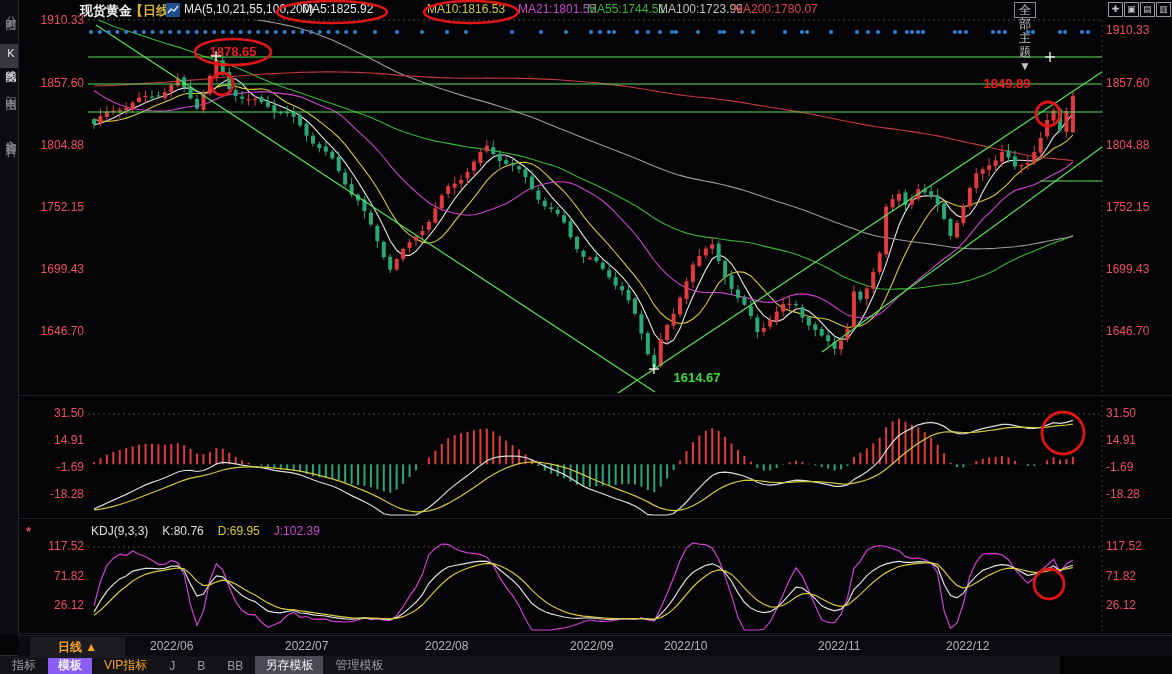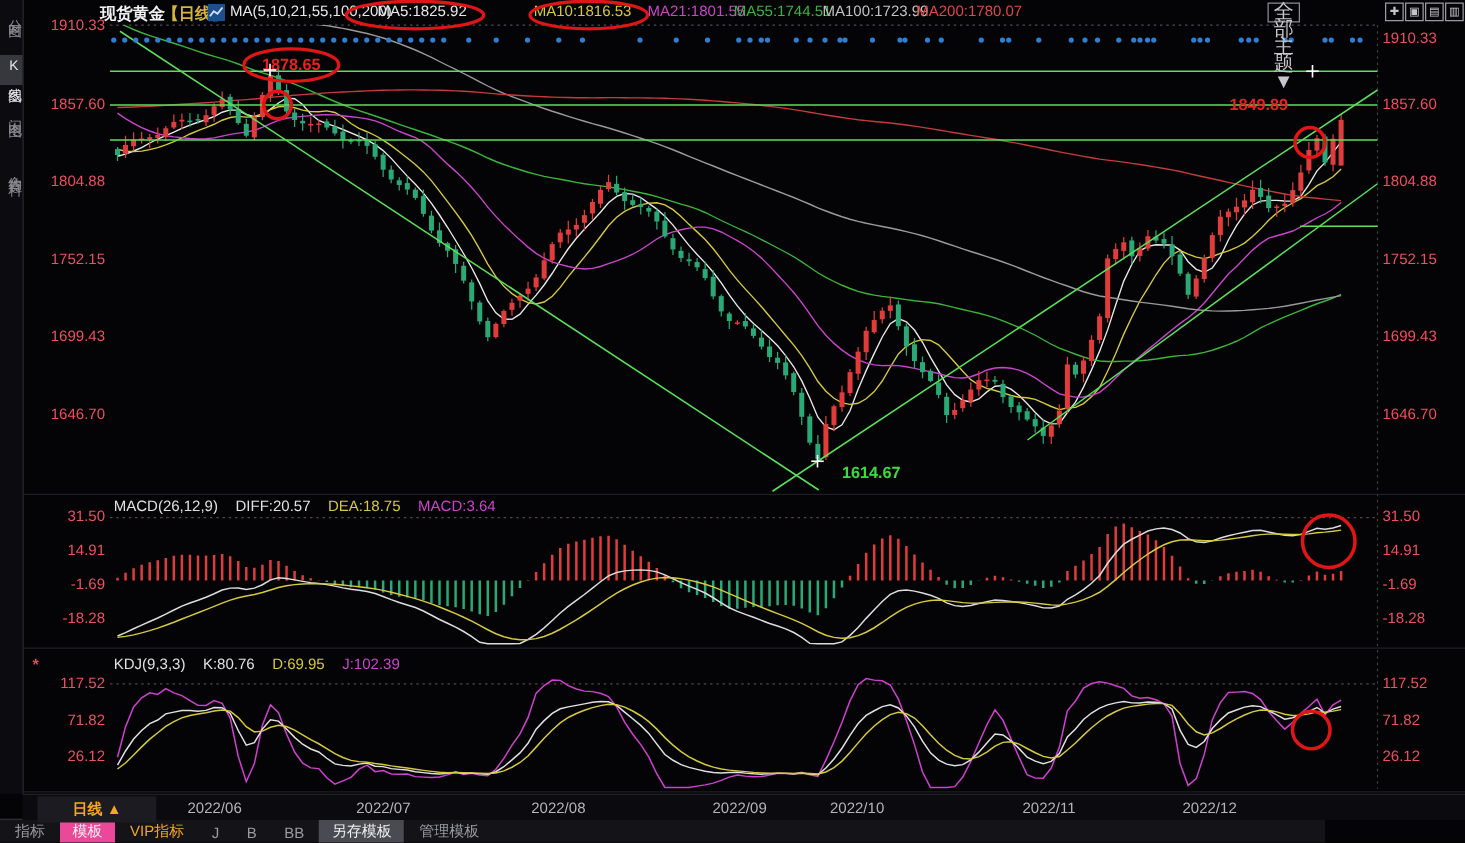--- a/index.html
+++ b/index.html
@@ -9,41 +9,41 @@
   
   #sidebar{left:0;top:0;width:18px;height:635px;background:#0c0c10;border-right:1px solid #26262c;}
   .side-item{position:absolute;left:0;width:18px;writing-mode:vertical-rl;text-orientation:upright;
     font-size:11px;letter-spacing:2px;color:#8a8a92;text-align:center;cursor:pointer;padding:3px 0;}
   .side-item.active{background:#37373e;color:#e4e4e8;}
   
   #header{left:0;top:0;width:976px;height:20px;}
   .hd{position:absolute;top:2px;font-size:12px;white-space:nowrap;}
   .title{font-weight:bold;color:#f0f0f0;font-size:13px;}
   .ptag{color:#d8b43a;font-weight:bold;font-size:13px;}
-  #theme-btn{border:1px solid #8a8a92;color:#c6c6cc;font-size:16px;height:14px;line-height:14px;
+  #theme-btn{border:1px solid #8a8a92;color:#c6c6cc;font-size:12px;height:14px;line-height:14px;
     padding:0 4px;top:2px;cursor:pointer;}
   .winicon{position:absolute;top:2px;width:13px;height:13px;border:1px solid #9a9aa2;color:#c2c2c8;
     font-size:9px;line-height:13px;text-align:center;cursor:pointer;}
   
   .ind-header{position:absolute;left:91px;font-size:12px;white-space:nowrap;}
   .ind-header span{margin-right:14px;}
   
   .axlab{position:absolute;font-size:12px;color:#ef4f5f;white-space:nowrap;}
   .axL{right:1086px;text-align:right;}
   .axR{left:1106px;}
   
   #daterow{left:18px;top:635px;width:1154px;height:20px;background:#0b0b0f;border-top:1px solid #202026;}
   .month{position:absolute;top:3px;font-size:12px;color:#b4b4bc;}
   #period-chip{position:absolute;left:12px;top:1px;background:#1b1b21;color:#f5a623;font-weight:bold;
     font-size:12px;padding:2px 28px;cursor:pointer;}
   
   #toolbar{left:0;top:655px;width:1060px;height:19px;background:#131318;border-top:1px solid #2e2e34;
     display:flex;align-items:center;}
   .tb{font-size:12px;color:#9a9aa2;padding:1px 10px;margin-left:2px;cursor:pointer;white-space:nowrap;}
-  .tb.sel{background:#ec4899;color:#f0f0f0;}
+  .tb.sel{background:#8b5cf6;color:#f0f0f0;font-weight:bold;}
   .tb.sel2{background:#4a4a52;color:#f0f0f0;}
   .tb.vip{color:#f5a623;}
   #star-icon{left:26px;top:524px;color:#e05050;font-size:13px;font-weight:bold;}
   svg{position:absolute;left:0;top:0;}
   #chart-svg{z-index:1;}
   #anno-svg{z-index:6;pointer-events:none;}
   .txtlayer{z-index:3;}
 </style>
 </head>
 <body>
@@ -682,21 +682,20 @@
       <span class="axlab axR" style="top: 324px; left: 1106px;">1646.70</span>
       <span class="axlab axR" style="top: 406px; left: 1106px;">31.50</span>
       <span class="axlab axR" style="top: 433px; left: 1106px;">14.91</span>
       <span class="axlab axR" style="top: 460px; left: 1106px;">-1.69</span>
       <span class="axlab axR" style="top: 487px; left: 1106px;">-18.28</span>
       <span class="axlab axR" style="top: 539px; left: 1106px;">117.52</span>
       <span class="axlab axR" style="top: 569px; left: 1106px;">71.82</span>
       <span class="axlab axR" style="top: 598px; left: 1106px;">26.12</span>
     </div>
 
-  <div class="ind-header txtlayer" id="macd-header" style="top:398px"><span style="color: rgb(224, 224, 224);">MACD(26,12,9)</span><span style="color: rgb(224, 224, 224);">DIFF:20.57</span><span style="color: rgb(214, 201, 62);">DEA:18.75</span><span style="color: rgb(204, 68, 204);">MACD:3.64</span></div>
   <div class="ind-header txtlayer" id="kdj-header" style="top:524px"><span style="color: rgb(224, 224, 224);">KDJ(9,3,3)</span><span style="color: rgb(224, 224, 224);">K:80.76</span><span style="color: rgb(214, 201, 62);">D:69.95</span><span style="color: rgb(204, 68, 204);">J:102.39</span></div>
   <span id="star-icon" class="abs txtlayer">*</span>
 
   <div id="daterow" class="abs txtlayer">
     <span id="period-chip">日线 ▲</span>
   <span class="month" style="left: 132px;">2022/06</span>
       <span class="month" style="left: 267px;">2022/07</span>
       <span class="month" style="left: 407px;">2022/08</span>
       <span class="month" style="left: 552px;">2022/09</span>
       <span class="month" style="left: 646px; text-align: center;">2022/10</span>

